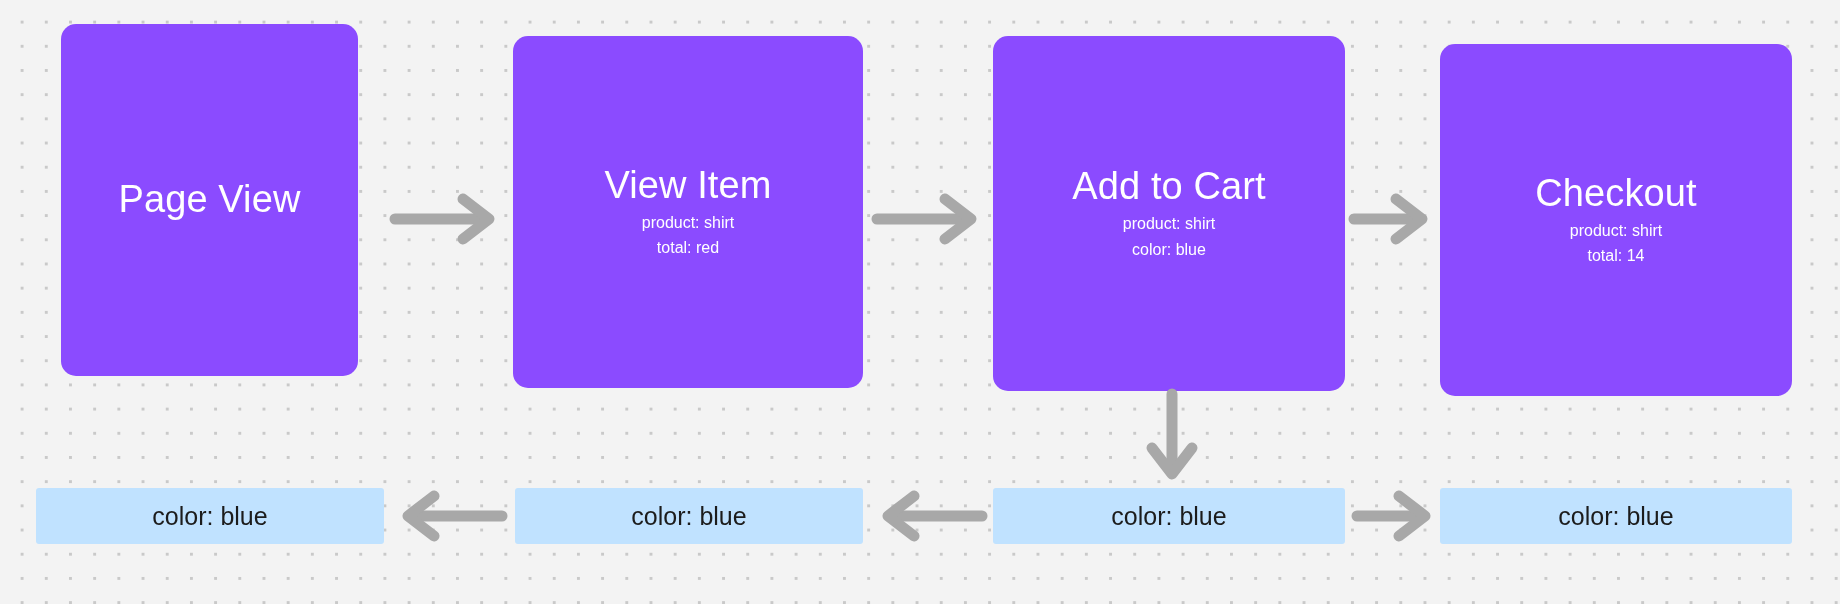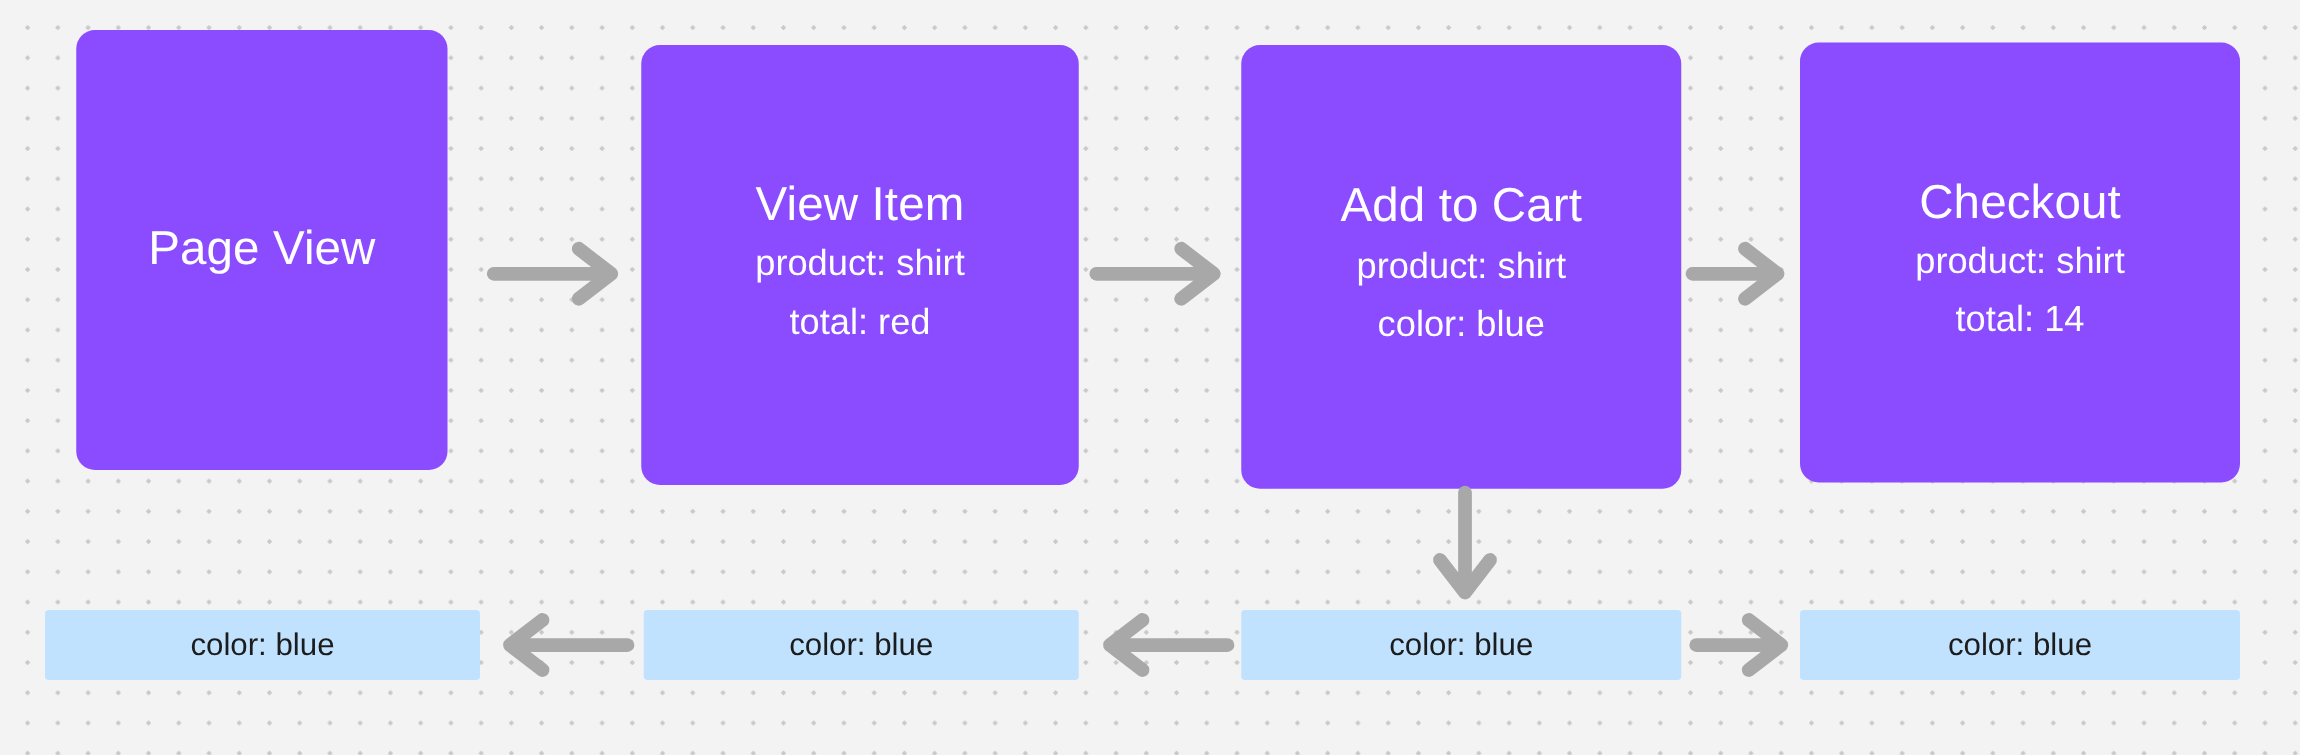--- a/index.html
+++ b/index.html
@@ -42,21 +42,21 @@
     letter-spacing: 0.1px;
     white-space: nowrap;
   }
   .event-props {
     display: flex;
     flex-direction: column;
     align-items: center;
     margin-top: 2px;
   }
   .event-prop {
-    font-size: 29px;
+    font-size: 16px;
     font-weight: 400;
     line-height: 1.62;
     white-space: nowrap;
   }
 
   
   .prop-node {
     position: absolute;
     background: #c0e2ff;
     border-radius: 3px;
@@ -100,21 +100,21 @@
   </div>
 
   <div class="event-node" style="left:993px; top:36px; width:352px; height:355px;">
     <div class="event-title">Add to Cart</div>
     <div class="event-props">
       <div class="event-prop">product: shirt</div>
       <div class="event-prop">color: blue</div>
     </div>
   </div>
 
-  <div class="event-node" style="left:1440px; top:34px; width:352px; height:352px;">
+  <div class="event-node" style="left:1440px; top:44px; width:352px; height:352px;">
     <div class="event-title">Checkout</div>
     <div class="event-props">
       <div class="event-prop">product: shirt</div>
       <div class="event-prop">total: 14</div>
     </div>
   </div>
 
   <div class="arrow" style="left:393px; top:192px; width:110px; height:54px;">
     <svg width="110" height="54" viewBox="0 0 110 54">
       <line x1="2" y1="27" x2="88" y2="27" stroke="#a8a8a8" stroke-width="11" stroke-linecap="round"></line>

